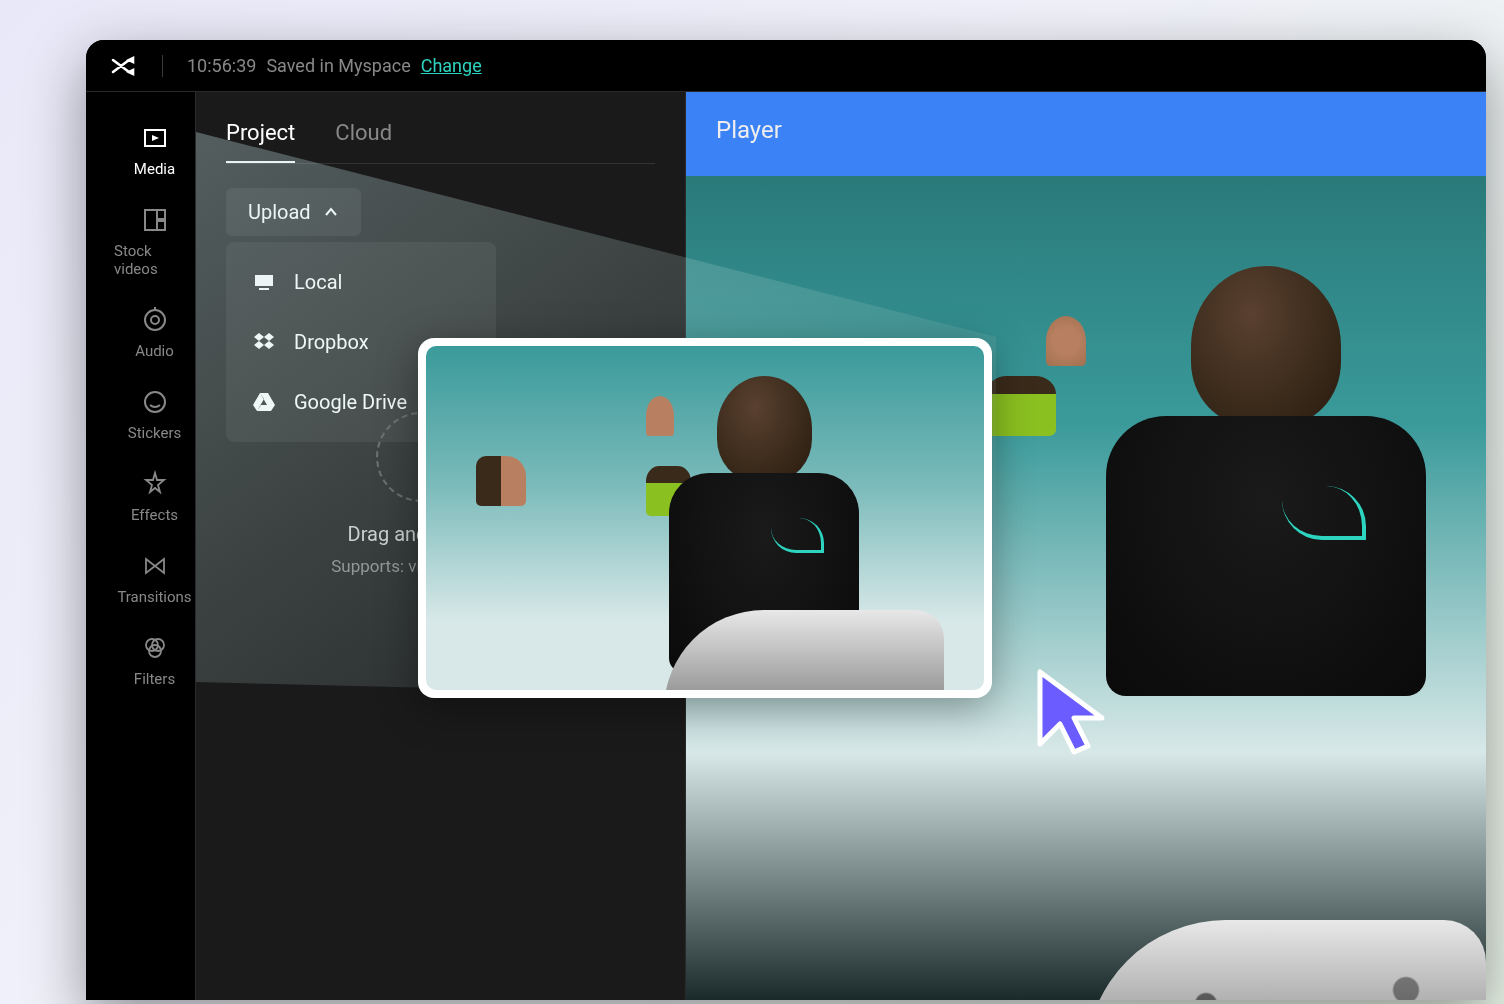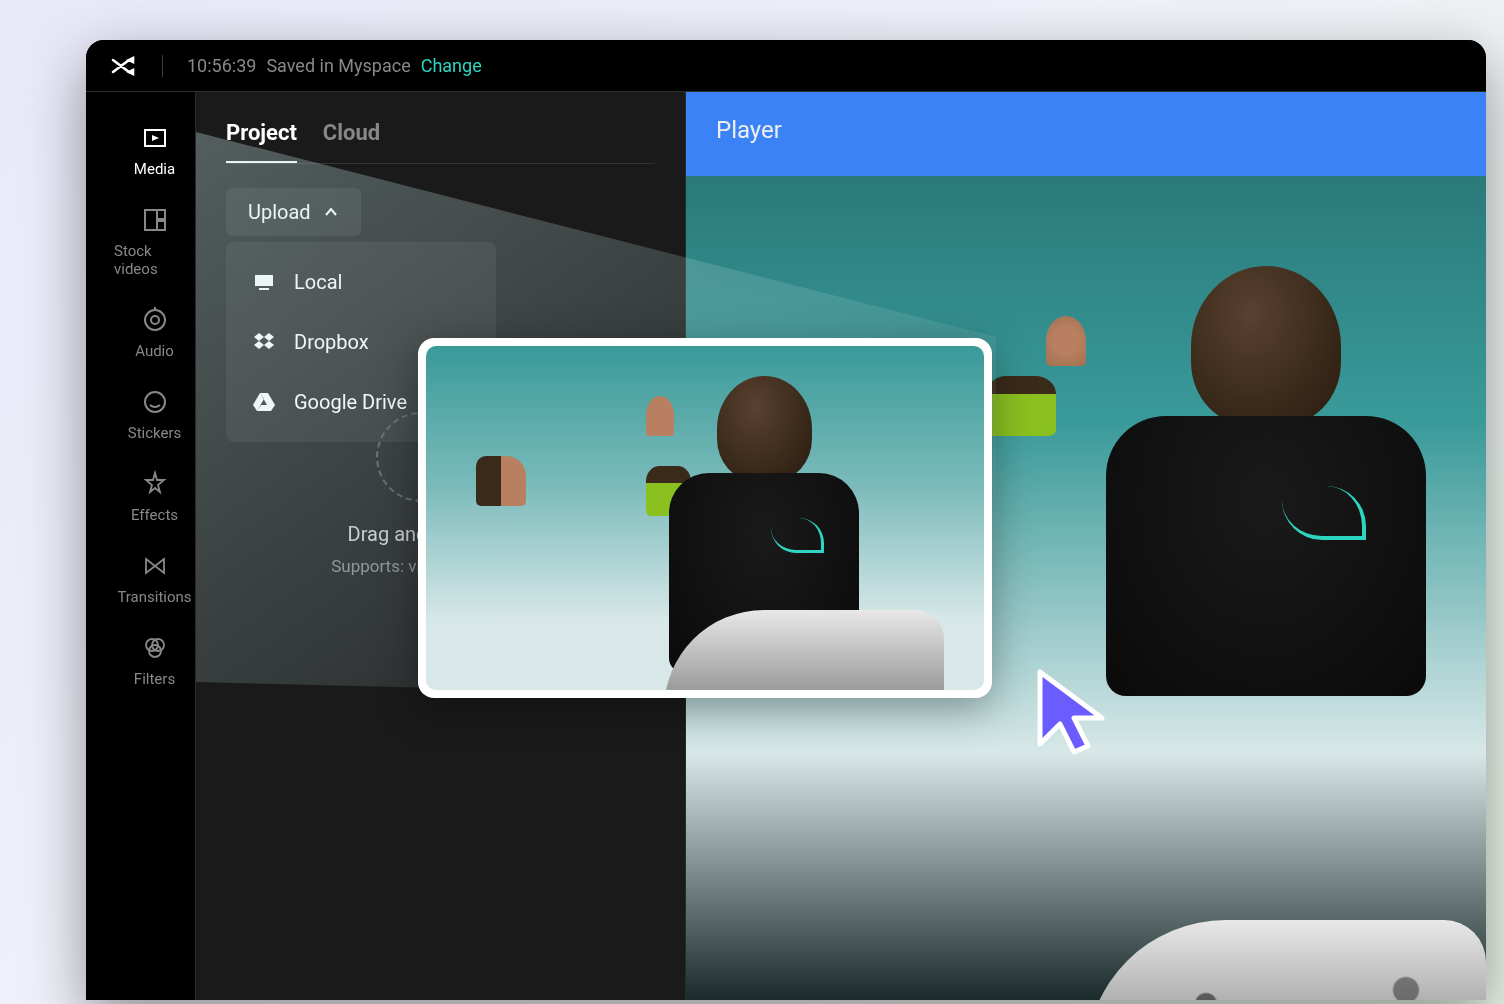--- a/index.html
+++ b/index.html
@@ -44,20 +44,21 @@
   margin: 0 24px;
 }
 .top-text {
   color: #888;
   font-size: 18px;
   margin-right: 10px;
 }
 .change-link {
   color: #2dd4bf;
   font-size: 18px;
+  text-decoration: underline;
   cursor: pointer;
 }
 .content {
   display: flex;
   height: calc(100% - 52px);
 }
 .sidebar {
   width: 110px;
   background: #000;
   border-right: 1px solid #2a2a2a;
@@ -79,24 +80,23 @@
 .sidebar-item svg { margin-bottom: 8px; }
 .panel {
   width: 490px;
   background: #1a1a1a;
   padding: 18px 30px;
   position: relative;
   border-right: 1px solid #2a2a2a;
 }
 .tabs {
   display: flex;
-  gap: 26px;
+  gap: 40px;
   border-bottom: 1px solid #333;
   margin-bottom: 24px;
-  font-weight: bold;
 }
 .tab {
   padding: 10px 0 16px 0;
   font-size: 22px;
   color: #888;
   cursor: pointer;
   border-bottom: 2px solid transparent;
 }
 .tab.active {
   color: #fff;

